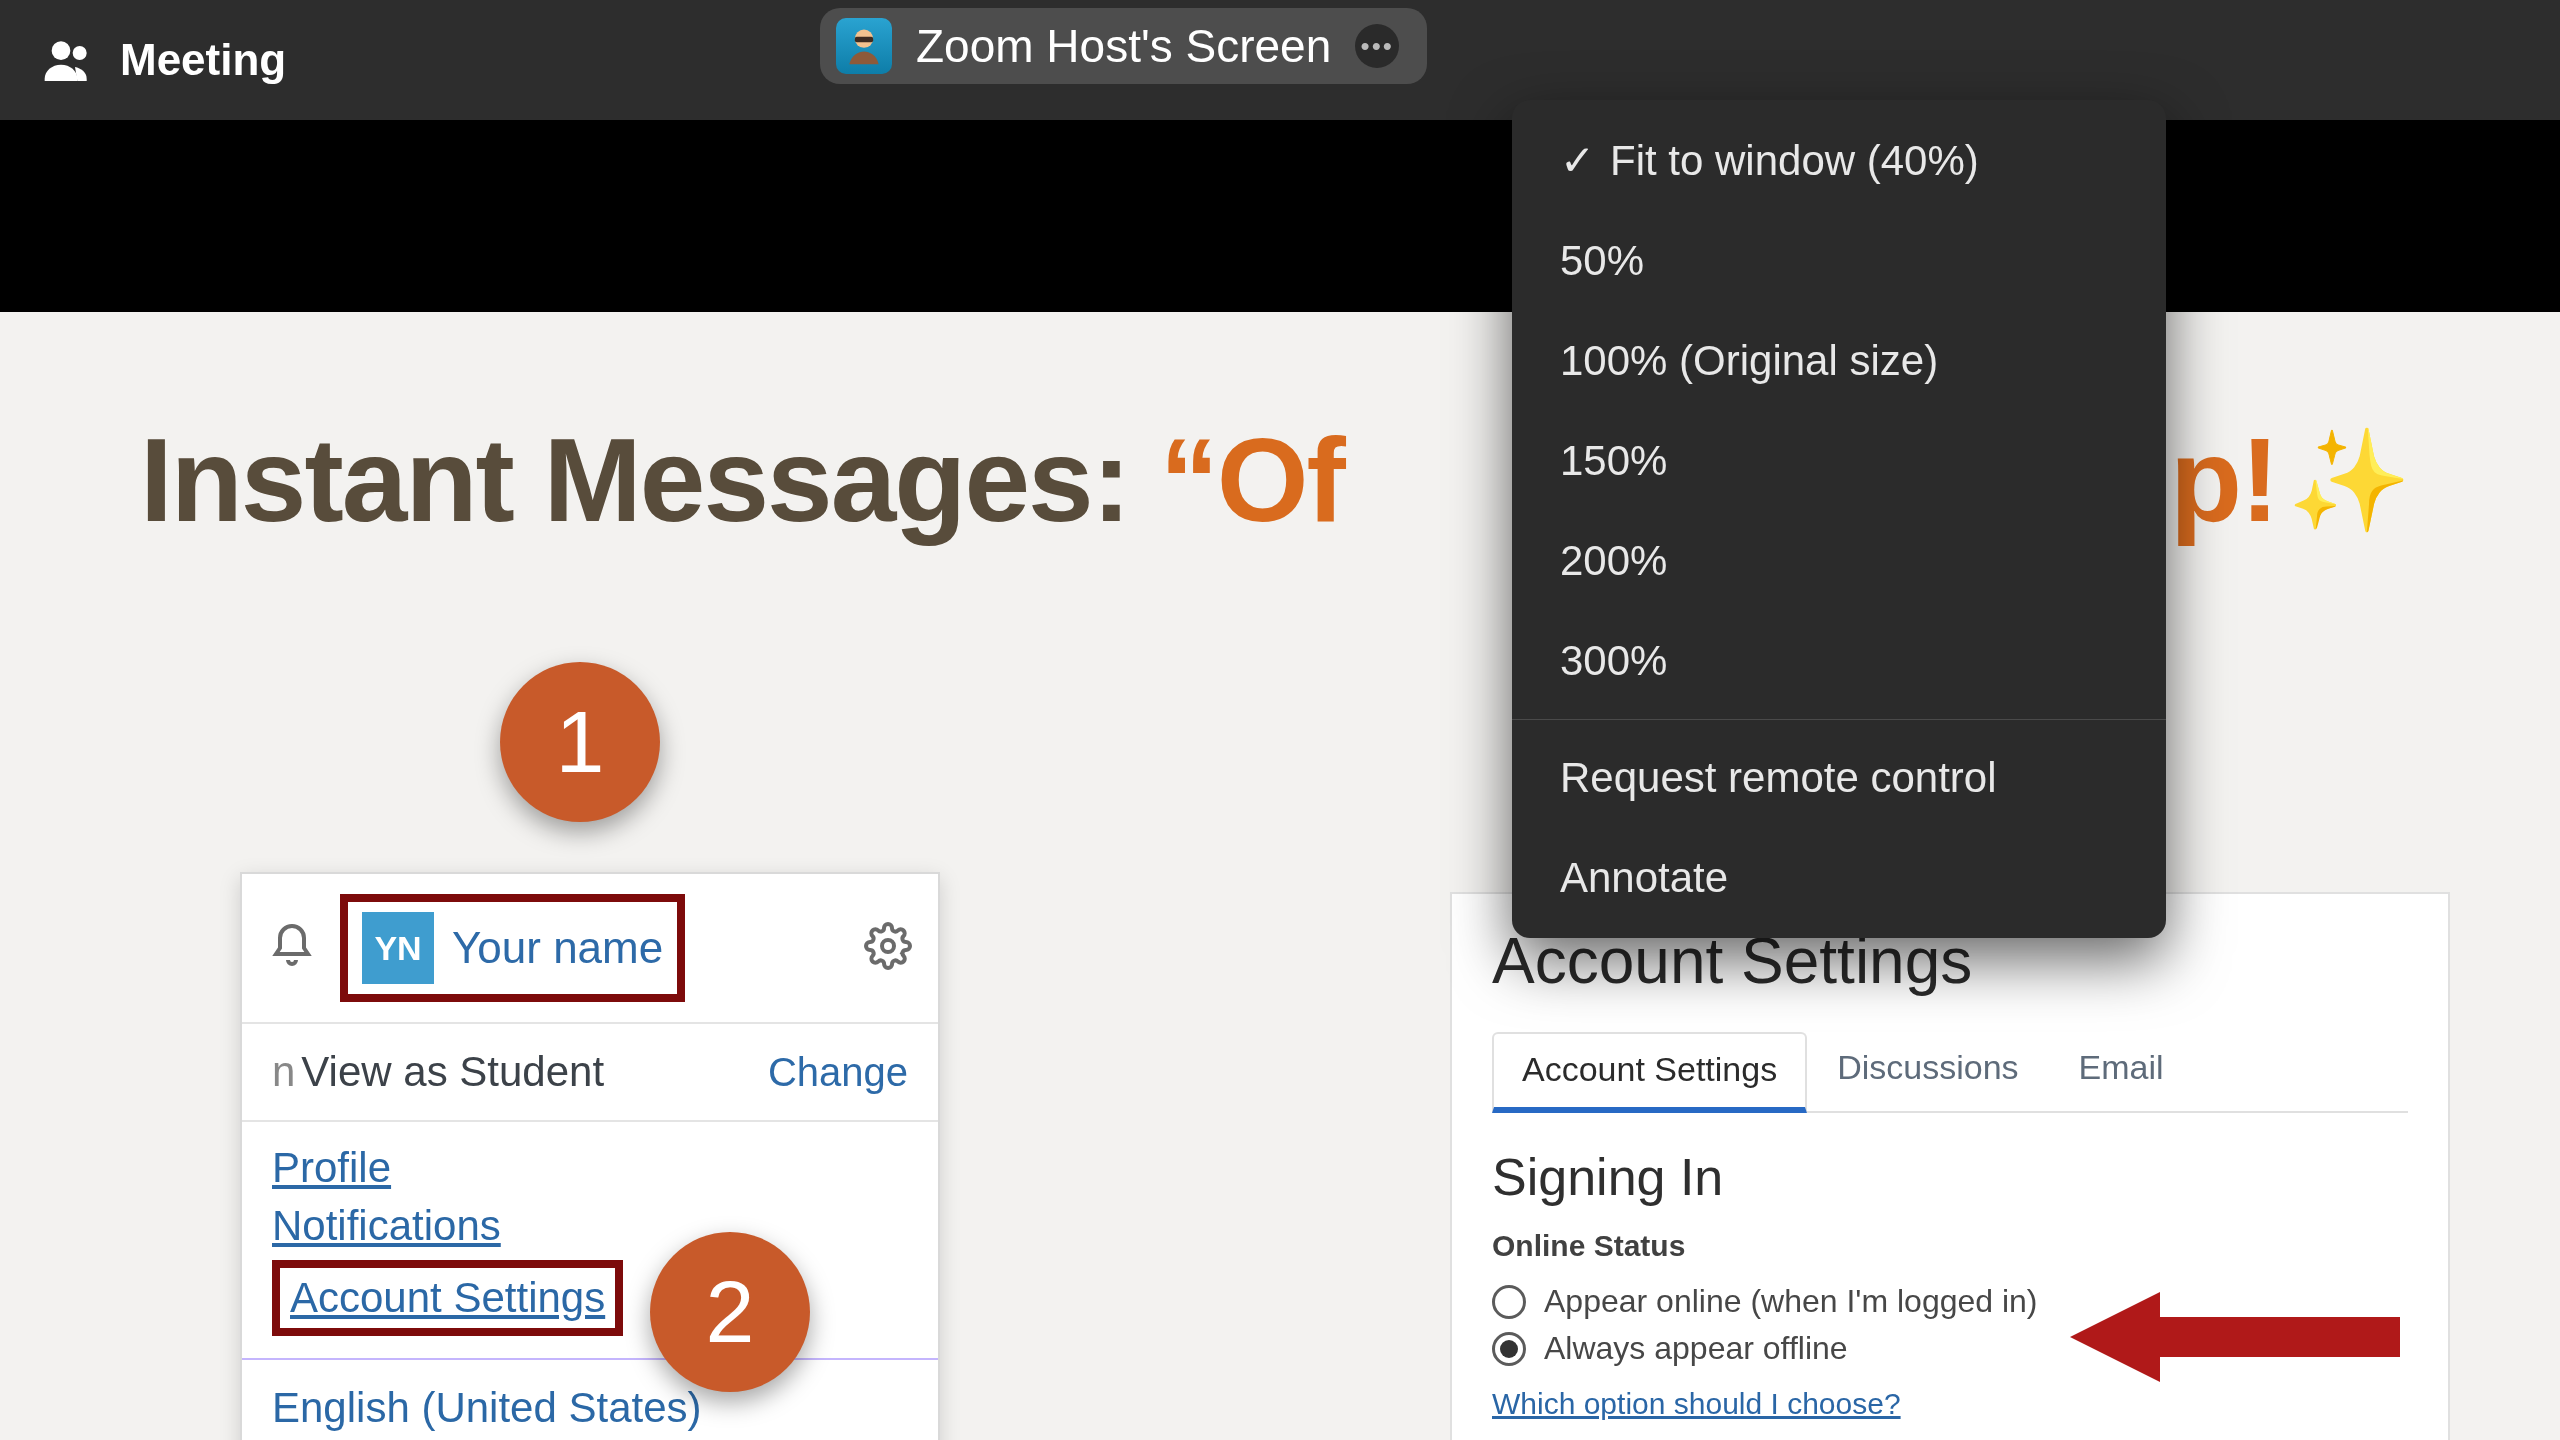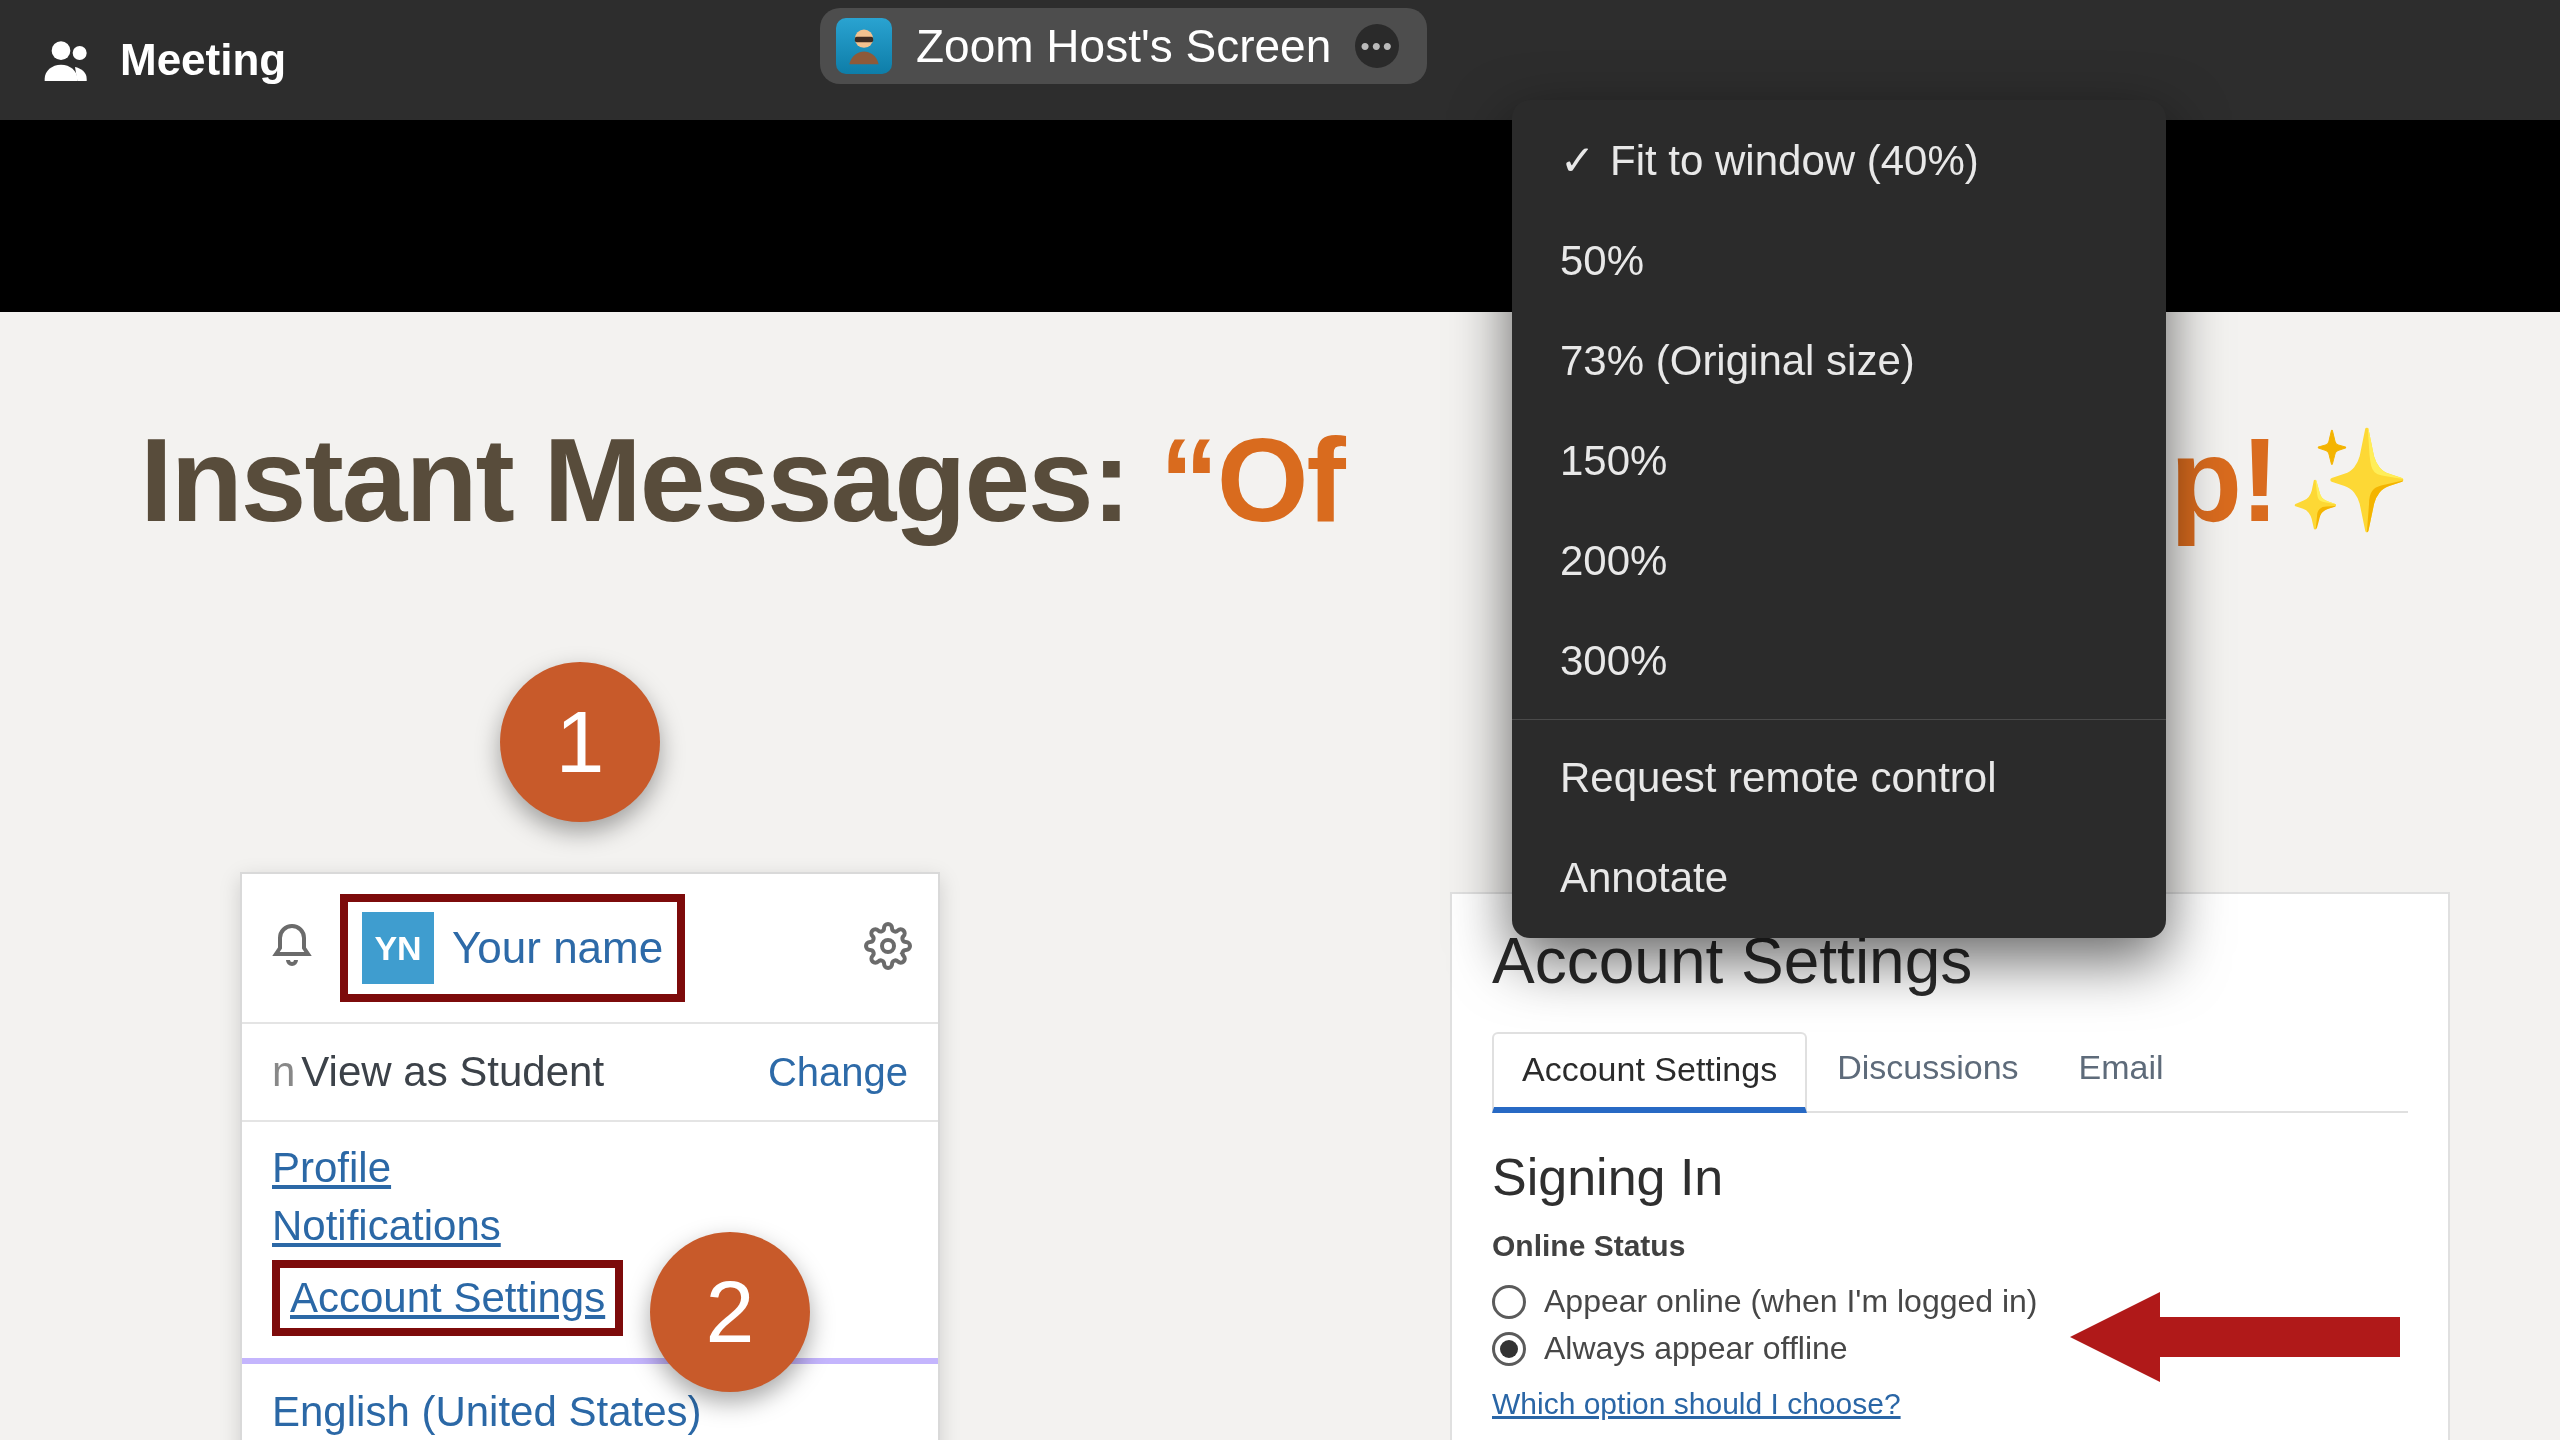--- a/index.html
+++ b/index.html
@@ -173,21 +173,21 @@
     border-bottom: 2px solid #e4e4e4;
     display: flex;
     justify-content: space-between;
     align-items: center;
   }
   .lp-row .label { font-size: 42px; color:#3c4249; }
   .lp-row .change { font-size: 40px; color:#2d6aa8; }
 
   .lp-links {
     padding: 22px 30px;
-    border-bottom: 6px solid #c4b5fd;
+    border-bottom: 2px solid #c4b5fd;
     display: flex;
     flex-direction: column;
     gap: 10px;
   }
   .lp-link {
     font-size: 42px;
     color:#2b68a6;
     text-decoration: underline;
   }
   .lp-link.boxed {
@@ -440,21 +440,21 @@
 
 <div class="menu">
   <div class="menu-item">
     <span class="check">✓</span>
     <span>Fit to window (40%)</span>
   </div>
   <div class="menu-item no-check">
     <span>50%</span>
   </div>
   <div class="menu-item no-check">
-    <span>73% (Original size)</span>
+    <span>100% (Original size)</span>
   </div>
   <div class="menu-item no-check">
     <span>150%</span>
   </div>
   <div class="menu-item no-check">
     <span>200%</span>
   </div>
   <div class="menu-item no-check">
     <span>300%</span>
   </div>

